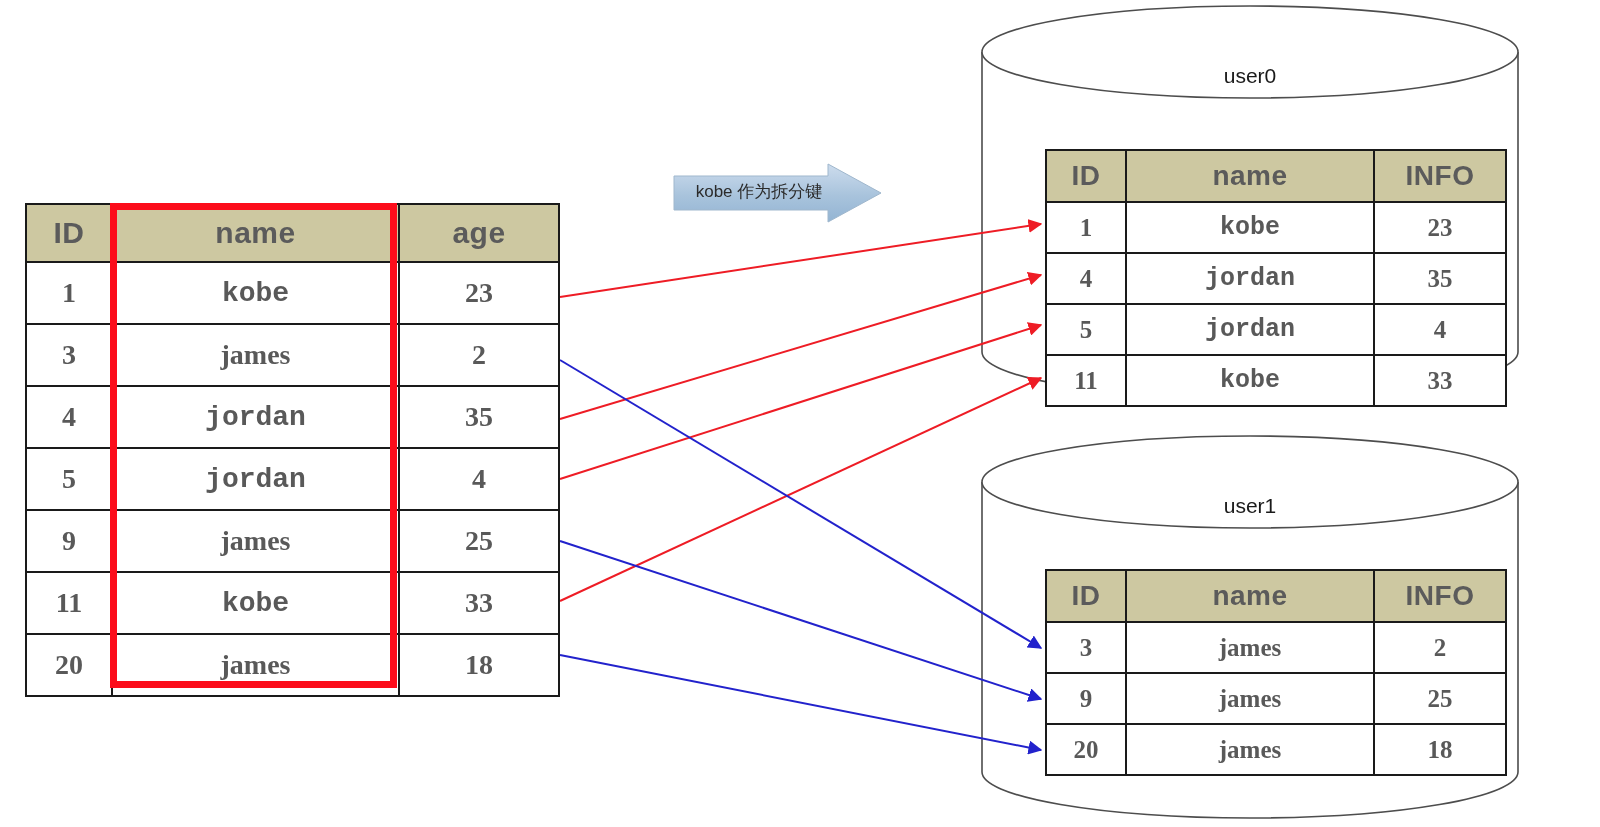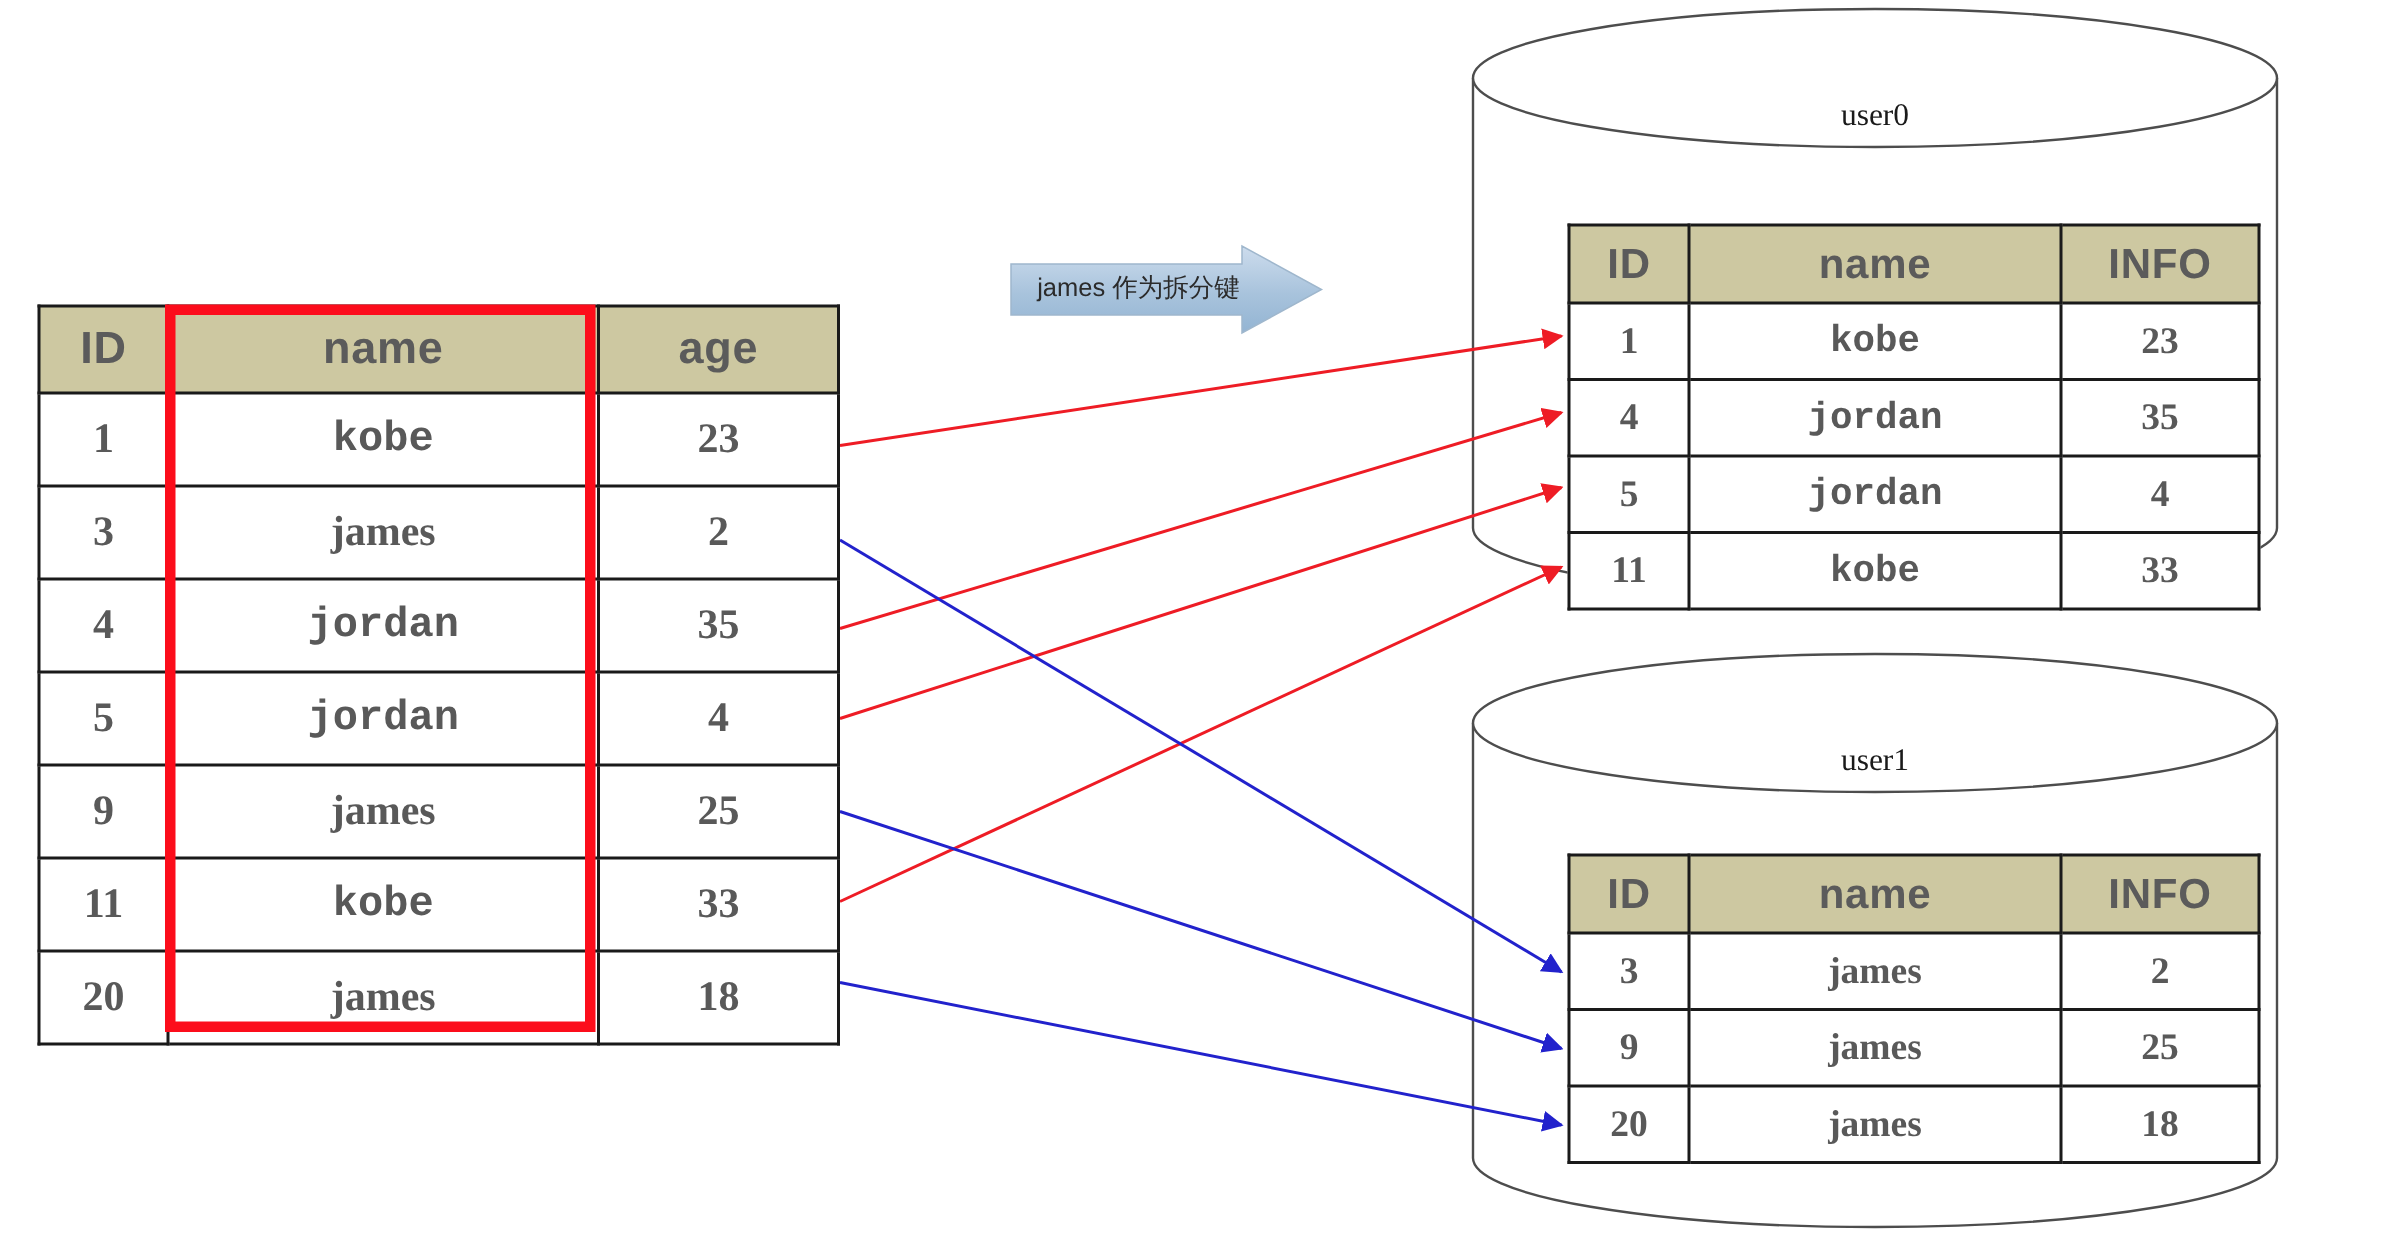--- a/index.html
+++ b/index.html
@@ -74,21 +74,21 @@
     pointer-events: none;
   }
 
   
   .cylinder {
     position: absolute;
     z-index: 1;
   }
   .cyl-label {
     position: absolute;
-    font-family: Liberation Serif, serif;
+    font-family: Liberation Sans, sans-serif;
     font-size: 21px;
     color: #1a1a1a;
     text-align: center;
     z-index: 3;
     white-space: nowrap;
   }
 
   
   .shard-table th { height: 50px; font-size: 28px; }
   .shard-table td { height: 49px; font-size: 25px; font-weight: bold; color: #595959; }
@@ -165,21 +165,21 @@
     <linearGradient id="banner-grad" x1="0" y1="0" x2="0" y2="1">
       <stop offset="0%" stop-color="#cddced"></stop>
       <stop offset="55%" stop-color="#a8c3dc"></stop>
       <stop offset="100%" stop-color="#93b4d3"></stop>
     </linearGradient>
   </defs>
   <path d="M 4,14 L 158,14 L 158,2 L 211,31 L 158,60 L 158,48 L 4,48 Z" fill="url(#banner-grad)" stroke="#9fb7cd" stroke-width="1"></path>
 </svg>
 <div style="position:absolute; left:684px; top:180px; width:150px; text-align:center;
             font-family:'Liberation Sans','DejaVu Sans',sans-serif; font-size:17px;
-            color:#2b2b2b; z-index:7; white-space:nowrap;">james 作为拆分键</div>
+            color:#2b2b2b; z-index:7; white-space:nowrap;">kobe 作为拆分键</div>
 
 <table id="source-table" class="db-table">
   <colgroup>
       <col class="c-id">
       <col class="c-name">
       <col class="c-age">
     </colgroup>
   <thead>
     <tr>
       <th>ID</th>

